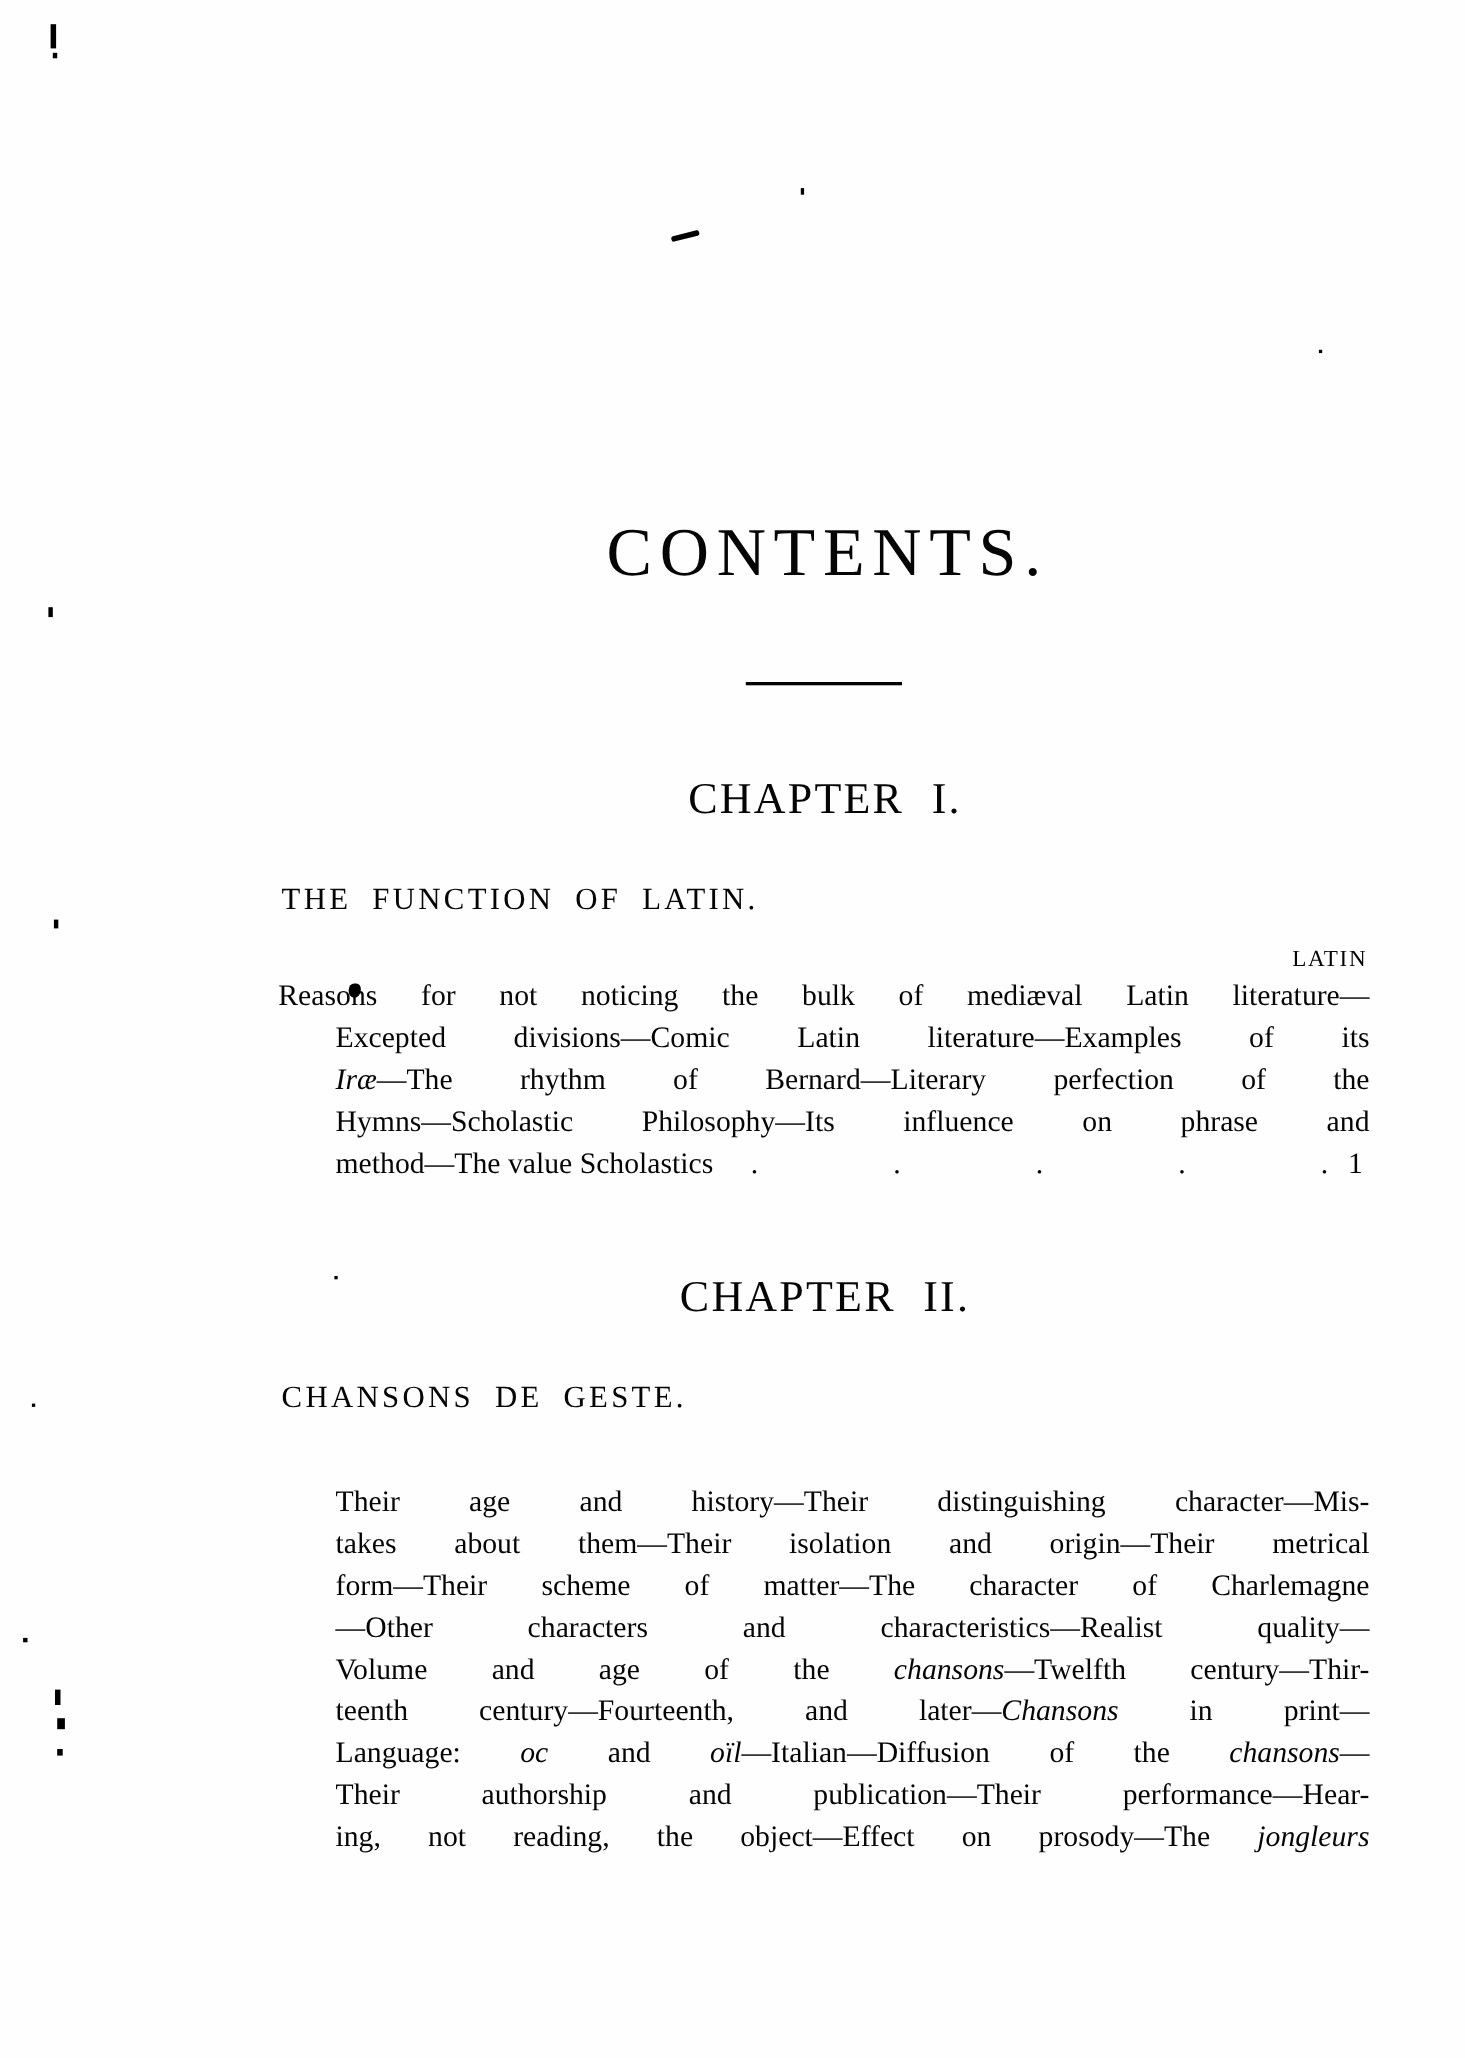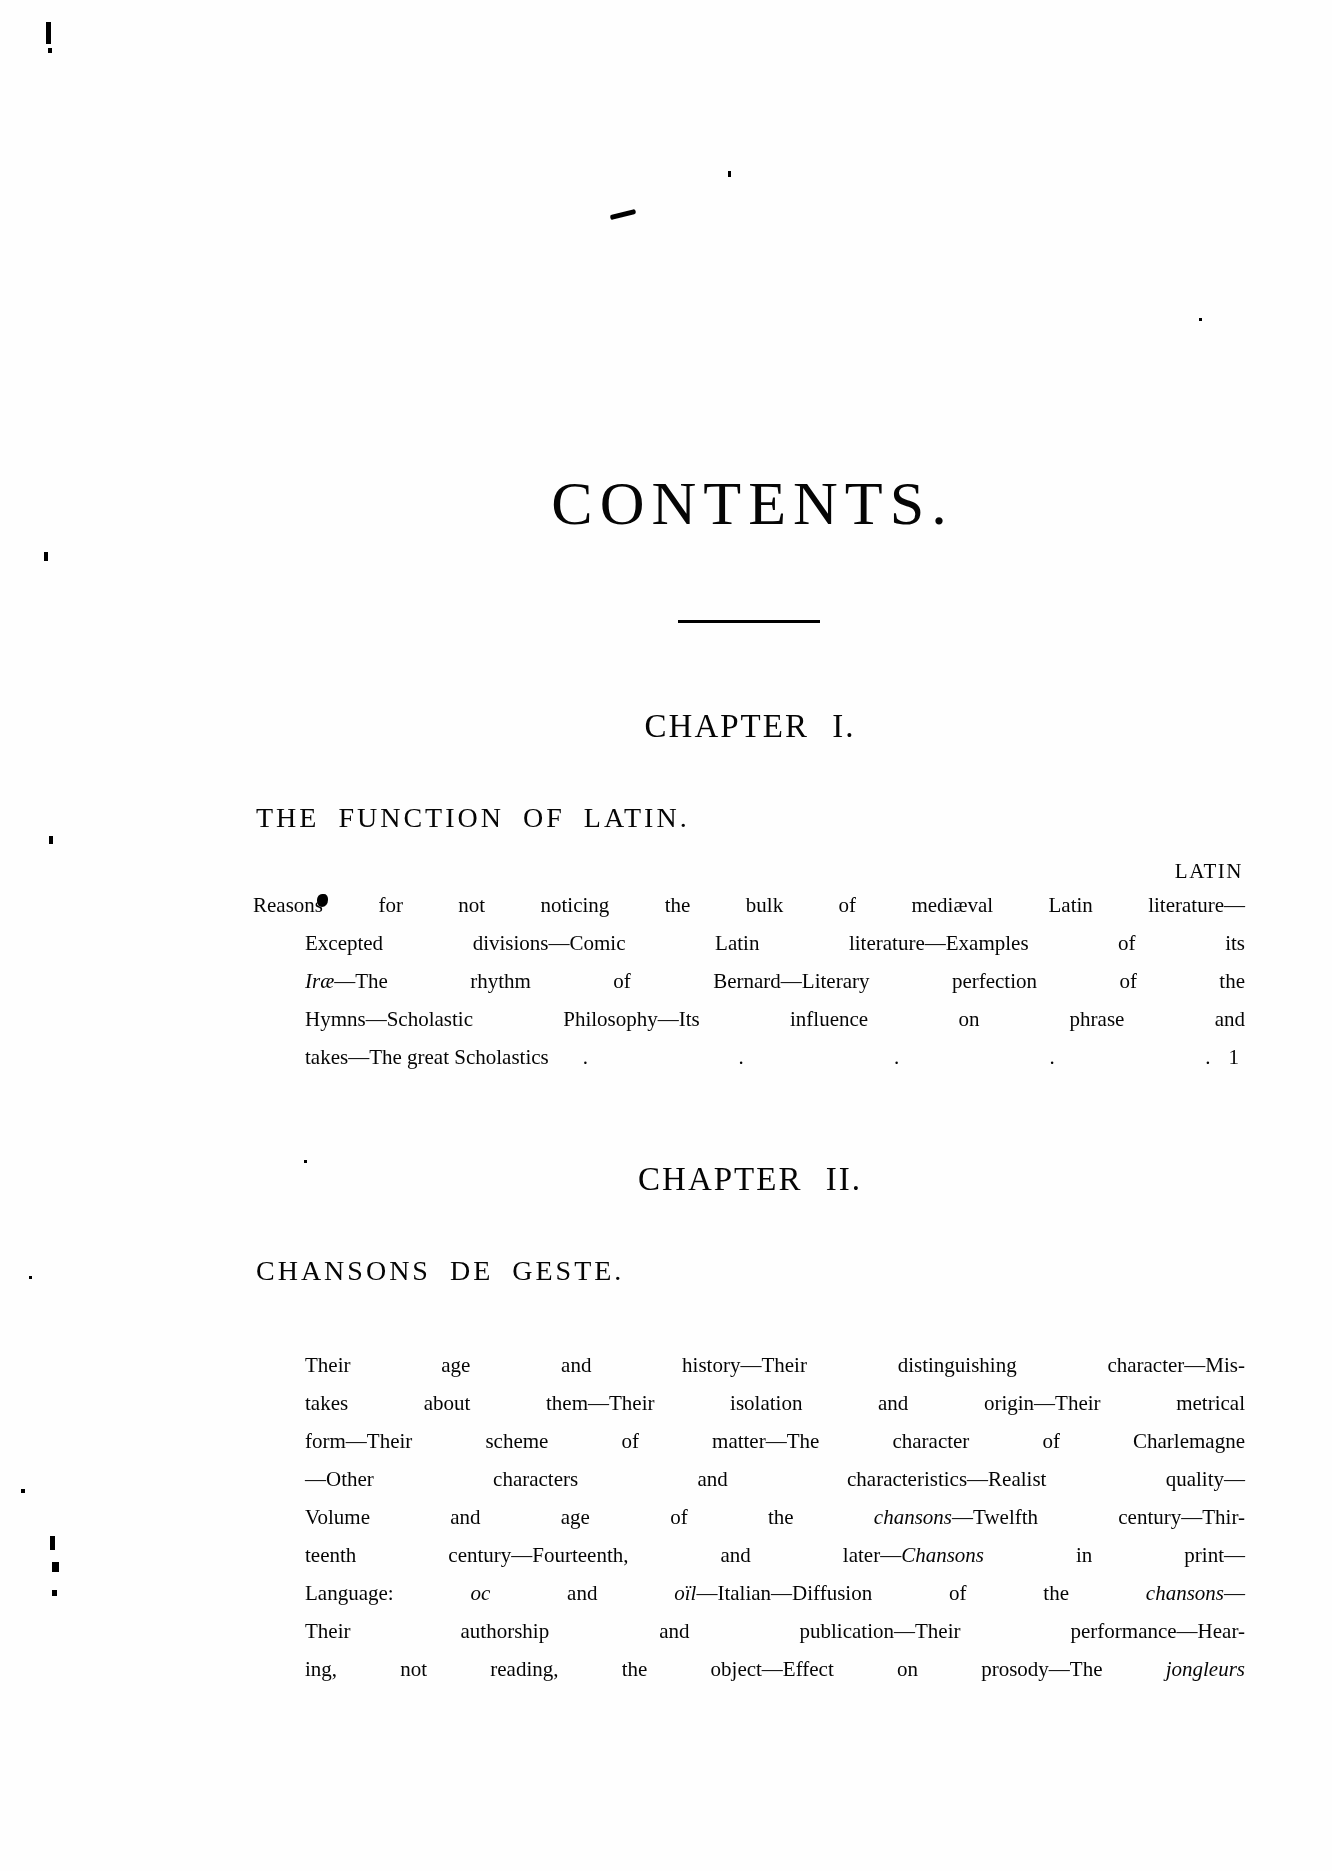--- a/index.html
+++ b/index.html
@@ -29,21 +29,21 @@
     white-space: nowrap;
   }
   .rule {
     width: 142px;
     height: 3px;
     background: #000;
     margin: 89px auto 0 auto;
   }
   h2.chapter-heading {
     margin: 84px 0 0 0;
-    font-size: 33px;
+    font-size: 40px;
     font-weight: normal;
     line-height: 38px;
     text-align: center;
     letter-spacing: 2px;
     word-spacing: 13px;
     text-indent: 2px;
     white-space: nowrap;
   }
   h3.chapter-sub {
     margin: 60px 0 0 0;
@@ -56,21 +56,21 @@
     white-space: nowrap;
   }
   .page-label {
     margin: 31px 2px 0 0;
     font-size: 21px;
     line-height: 18px;
     letter-spacing: 1.5px;
     text-align: right;
   }
   .summary {
-    font-size: 21px;
+    font-size: 27px;
     line-height: 38px;
     margin-top: 62px;
   }
   .chapter.has-label .summary { margin-top: 6px; }
   .line {
     text-align: justify;
     text-align-last: justify;
     padding-left: 52px;
   }
   .line.first { padding-left: 0; }
@@ -120,21 +120,21 @@
         <section class="chapter has-label">
           <h2 class="chapter-heading">CHAPTER I.</h2>
           <h3 class="chapter-sub">THE FUNCTION OF LATIN.</h3>
           <div class="page-label">LATIN</div>
           <div class="summary">
             <div class="line first"><span>Reasons for not noticing the bulk of mediæval Latin literature—</span></div>
             <div class="line"><span>Excepted divisions—Comic Latin literature—Examples of its</span></div>
             <div class="line"><i>Iræ</i><span>—The rhythm of Bernard—Literary perfection of the</span></div>
             <div class="line"><span>Hymns—Scholastic Philosophy—Its influence on phrase and</span></div>
             <div class="line leader-line">
-              <span class="lt"><span>takes—The great Scholastics</span></span>
+              <span class="lt"><span>method—The value Scholastics</span></span>
               <span class="leader">
                 <span>.</span>
                 <span>.</span>
                 <span>.</span>
                 <span>.</span>
                 <span>.</span>
               </span>
               <span class="pgnum">1</span>
             </div>
           </div>

